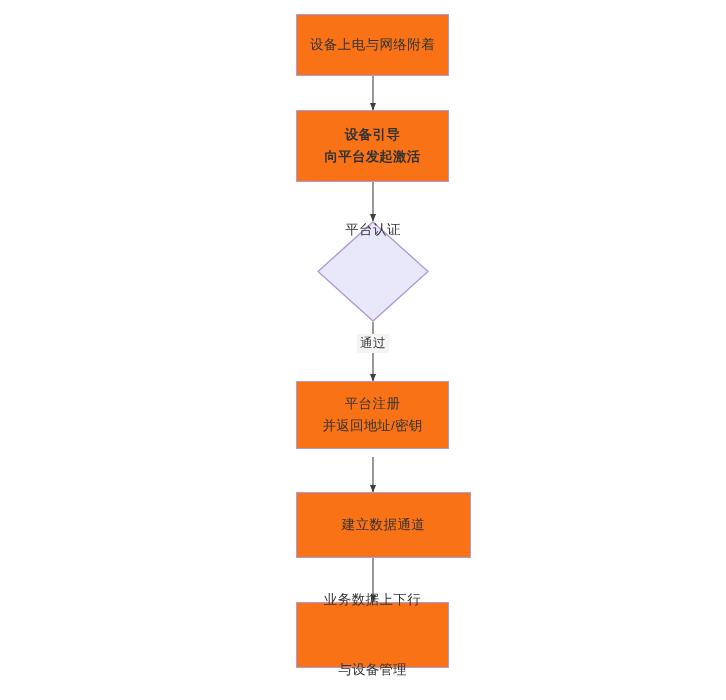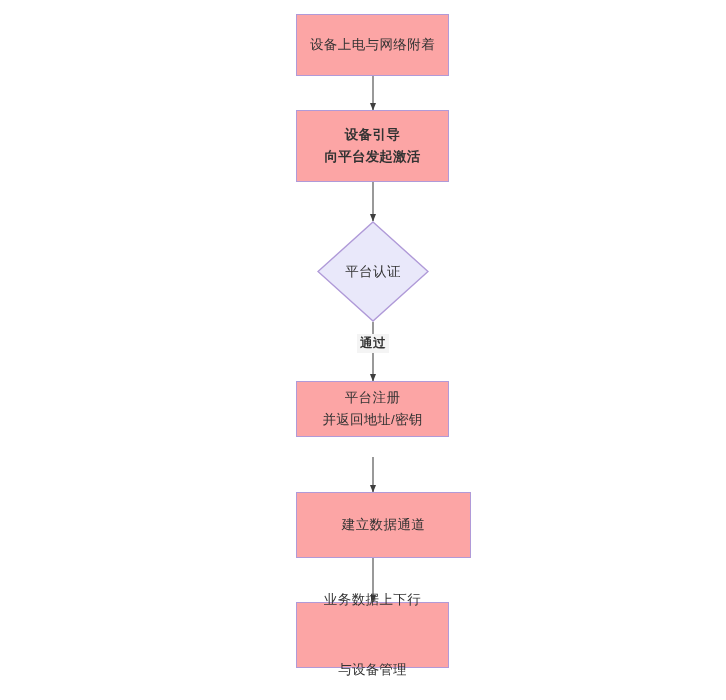--- a/index.html
+++ b/index.html
@@ -27,41 +27,40 @@
     left: 0;
     top: 0;
     width: 726px;
     height: 700px;
     pointer-events: none;
   }
   
   .node-process {
     position: absolute;
     box-sizing: border-box;
-    background: #fca5a5;
+    background: #f97316;
     border: 1.4px solid #b09ad8;
     display: flex;
     flex-direction: column;
     align-items: center;
     justify-content: center;
     color: #333333;
     font-size: 13.5px;
     line-height: 1.65;
     letter-spacing: 0.4px;
     text-align: center;
     white-space: nowrap;
   }
   .node-process .line2 {
     letter-spacing: 0.2px;
   }
   
   .node-decision {
     position: absolute;
     display: flex;
-    align-items: center;
     justify-content: center;
   }
   .node-decision .diamond-shape {
     position: absolute;
     left: 0;
     top: 0;
     width: 100%;
     height: 100%;
   }
   .node-decision .diamond-label {
@@ -112,29 +111,29 @@
       <div class="node-process" style="left: 296px; top: 110px; width: 153px; height: 72px; font-weight: bold;">
         <div class="line1">设备引导</div>
         <div class="line2">向平台发起激活</div>
       </div>
       <div class="node-decision" style="left: 317px; top: 221px; width: 112px; height: 101px;">
         <svg class="diamond-shape" viewBox="0 0 112 101">
           <polygon points="56,1 111,50.5 56,100 1,50.5" fill="#e9e8fa" stroke="#b09ad8" stroke-width="1.4"></polygon>
         </svg>
         <span class="diamond-label">平台认证</span>
       </div>
-      <div class="node-process" style="left: 296px; top: 381px; width: 153px; height: 56px;">
+      <div class="node-process" style="left: 296px; top: 381px; width: 153px; height: 68px;">
         <div class="line1">平台注册</div>
         <div class="line2">并返回地址/密钥</div>
       </div>
       <div class="node-process" style="left: 296px; top: 492px; width: 175px; height: 66px;">
         <div class="line1">建立数据通道</div>
       </div>
       <div class="node-process" style="left: 296px; top: 602px; width: 153px; height: 66px; gap: 48px;">
         <div class="line1">业务数据上下行</div>
         <div class="line2">与设备管理</div>
       </div>
     </div>
   <div id="edge-label-layer">
-      <div class="edge-label" style="left: 373px; top: 334px; font-weight: bold;">通过</div>
+      <div class="edge-label" style="left: 373px; top: 334px;">通过</div>
     </div>
 
 </div>
 
 </body></html>

